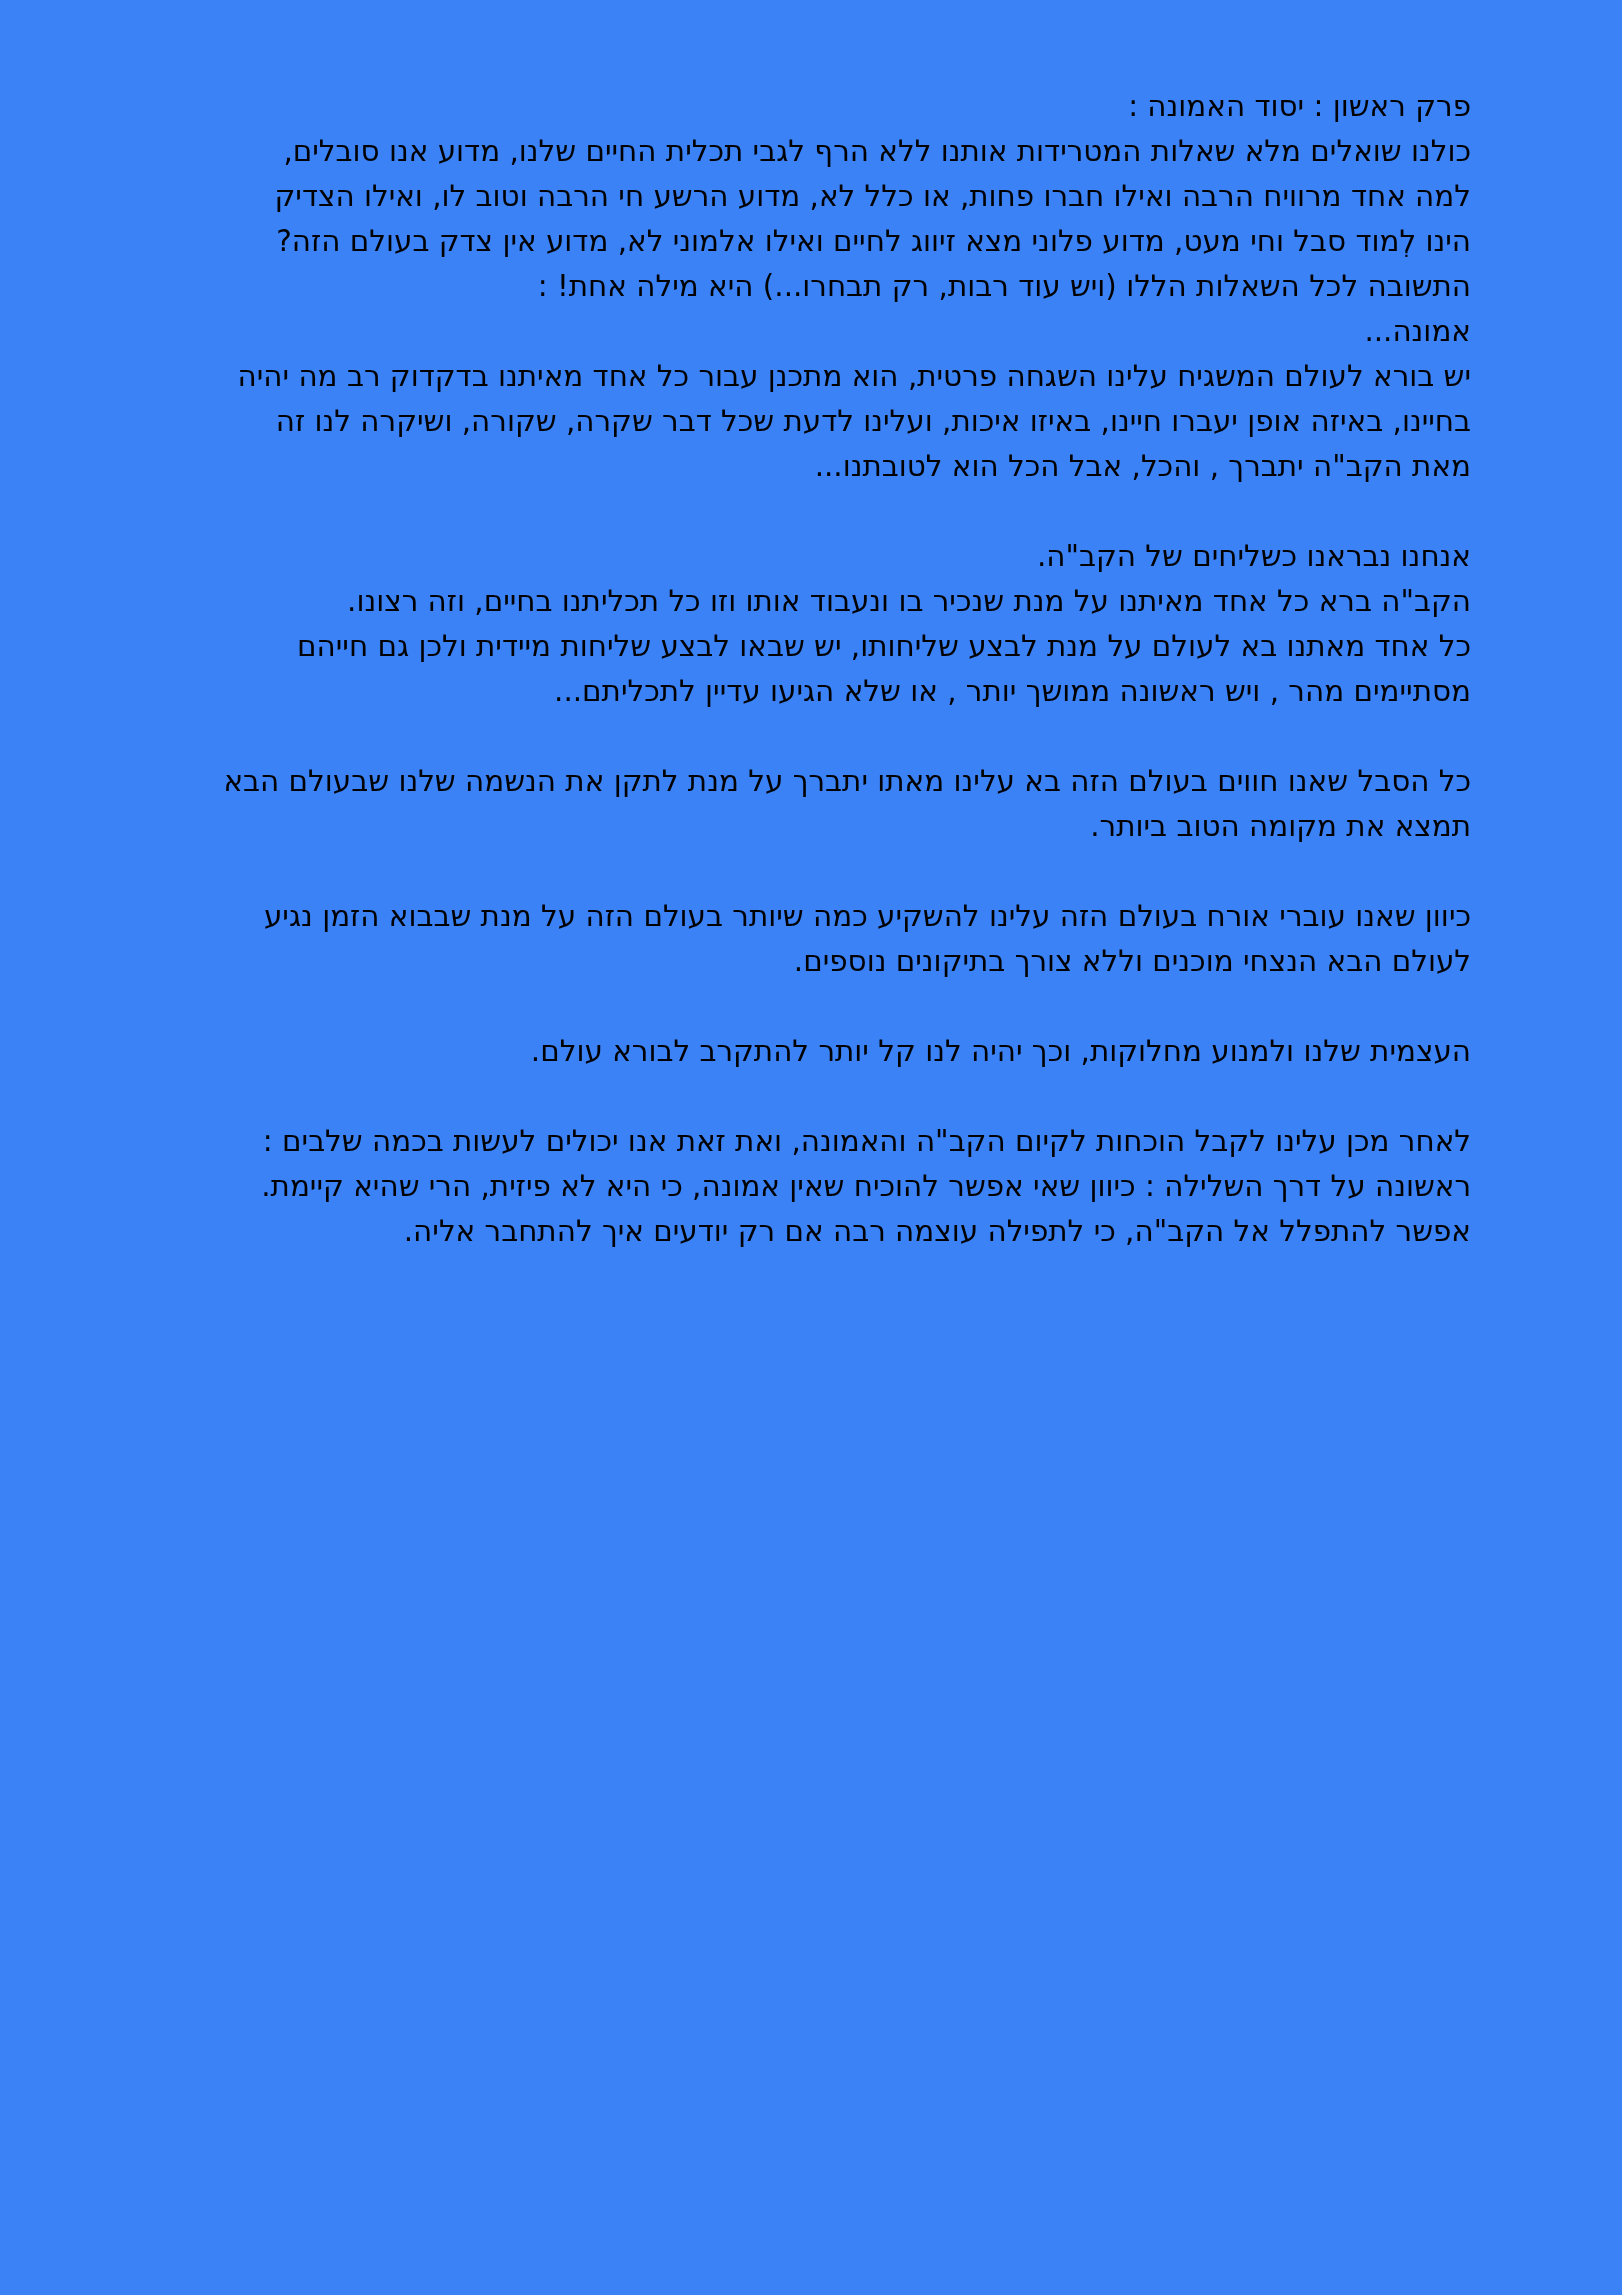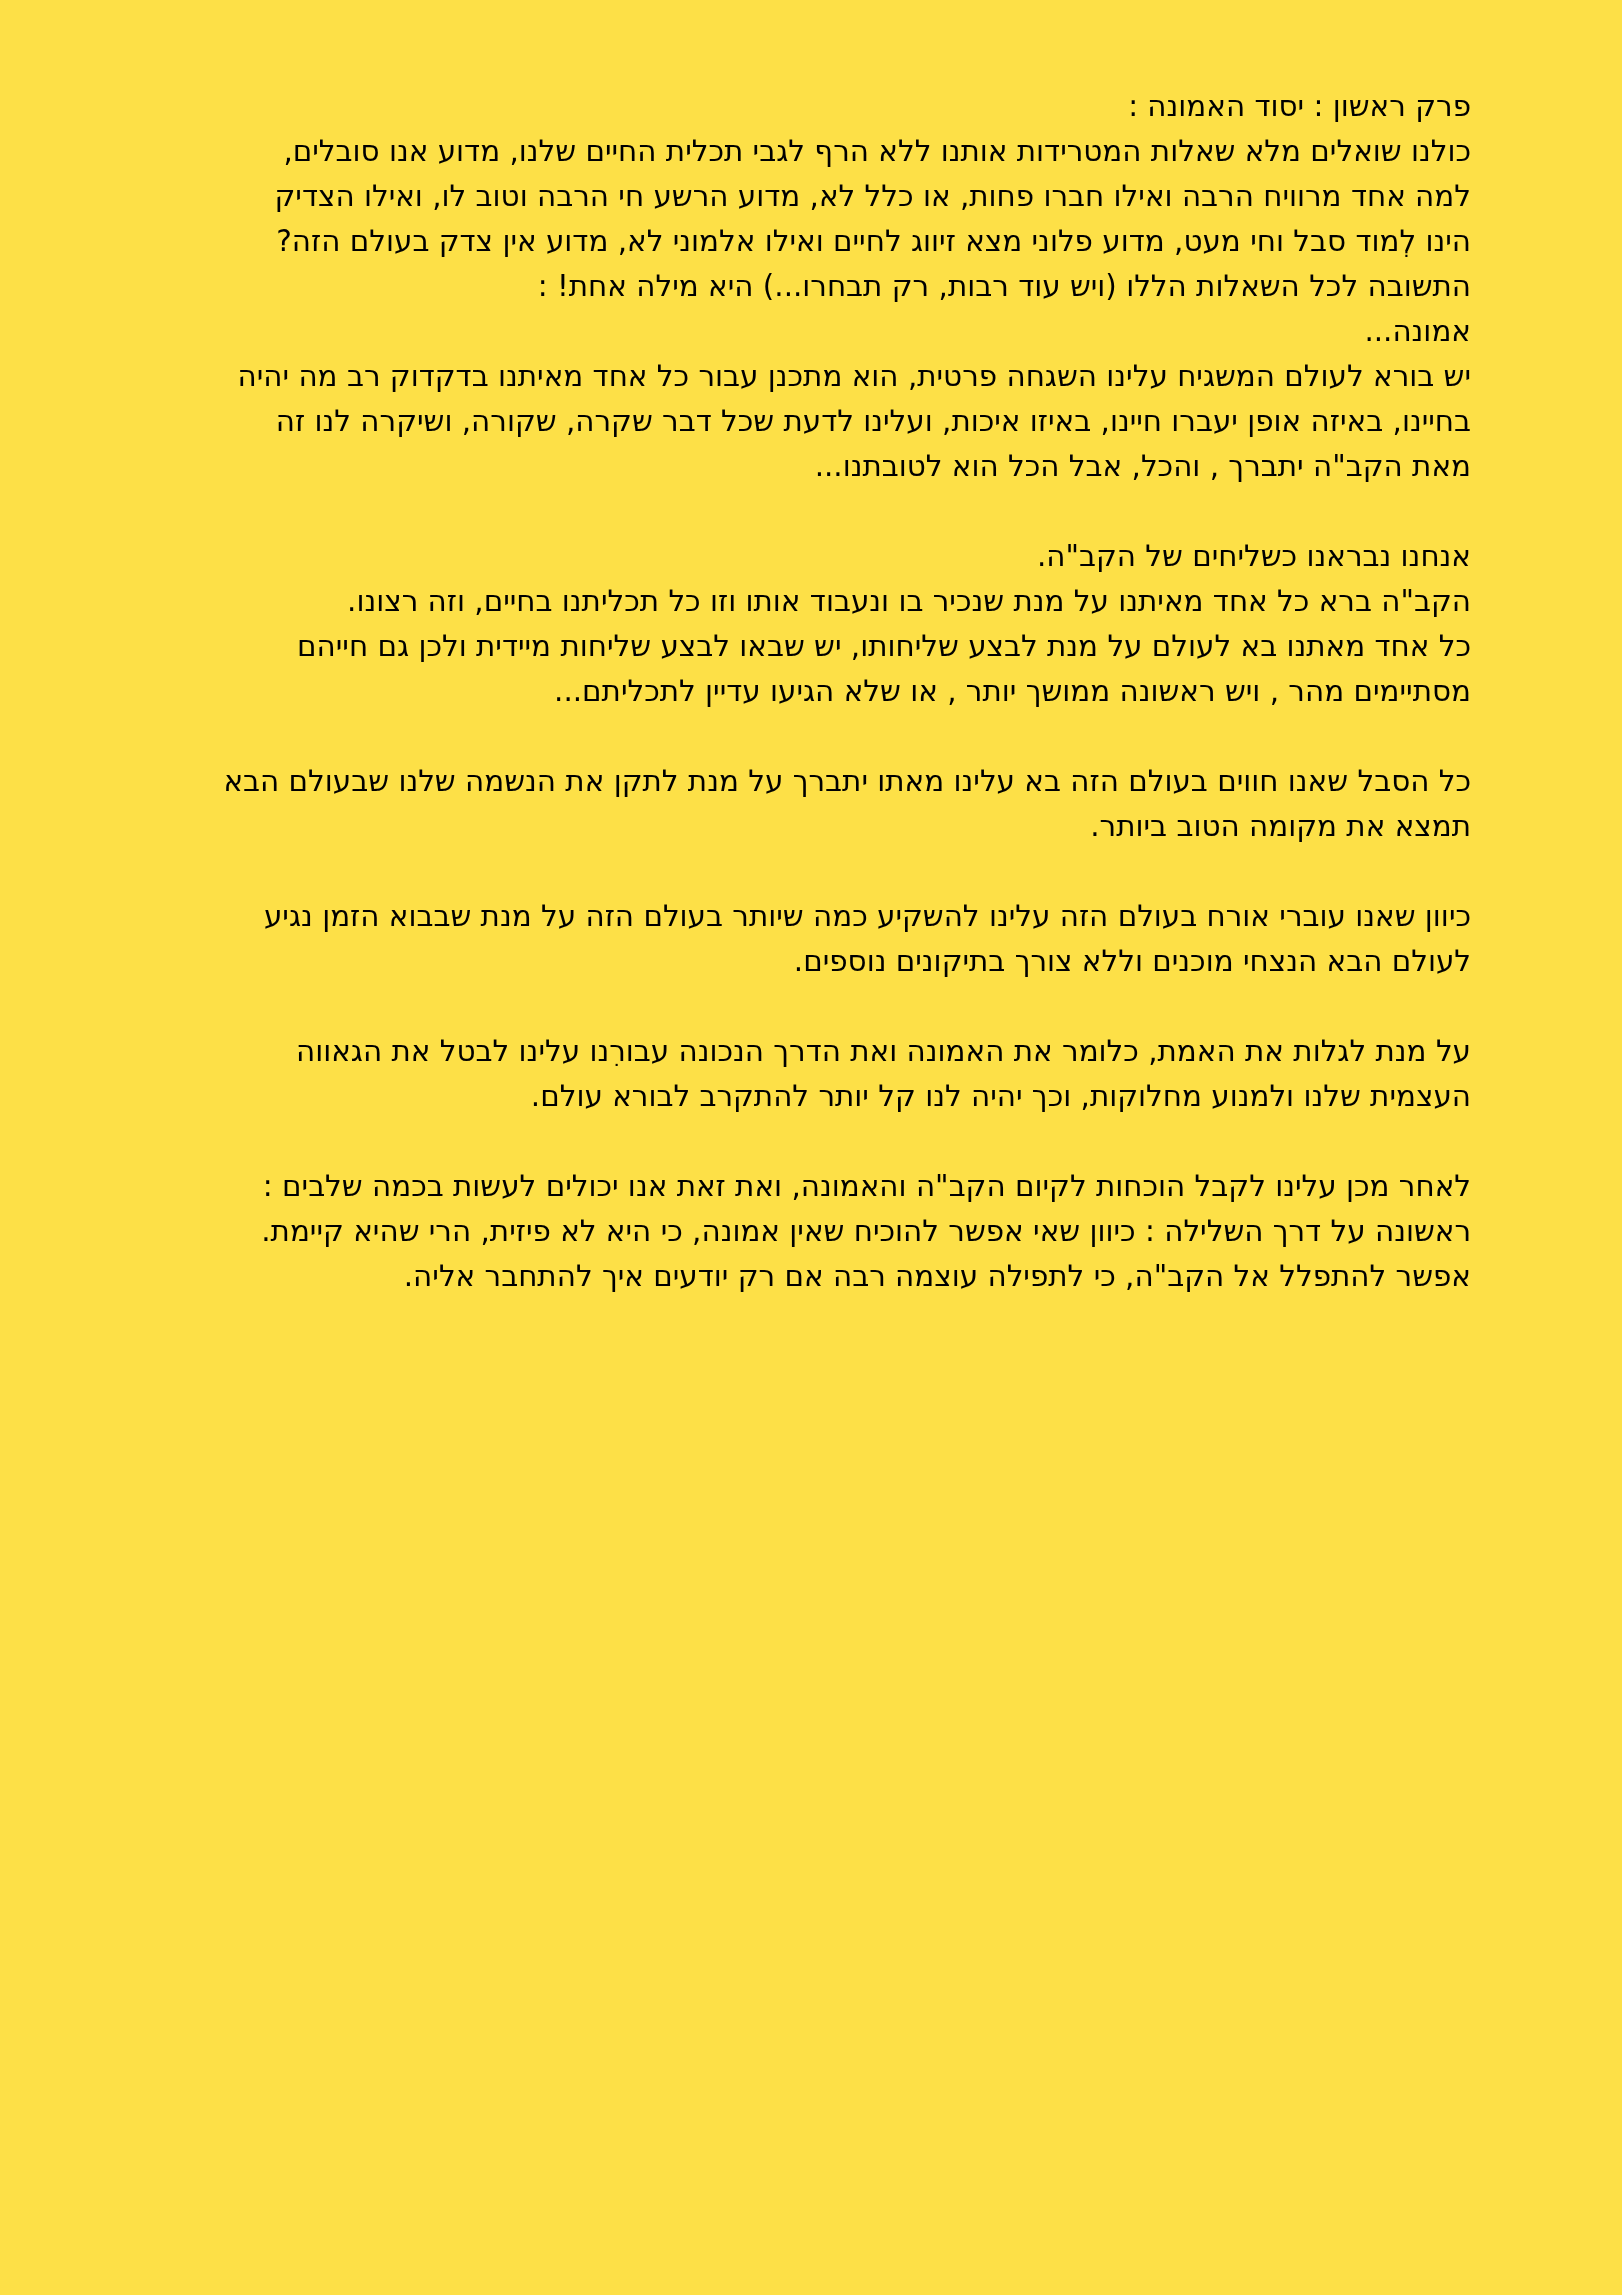--- a/index.html
+++ b/index.html
@@ -5,21 +5,21 @@
   html, body {
     margin: 0;
     padding: 0;
     background: #e8e8e8;
   }
   .page {
     position: relative;
     width: 1623px;
     height: 2295px;
     margin: 0 auto;
-    background: #fde047;
+    background: #3b82f6;
     overflow: hidden;
     font-family: "DejaVu Sans", sans-serif;
     color: #000000;
   }
   .text-block {
     direction: rtl;
     text-align: right;
     padding: 84px 151px 0 92px;
     font-size: 29.4px;
     line-height: 45px;
@@ -65,21 +65,20 @@
       </div>
       <div class="paragraph gap">
         <div class="line">כל הסבל שאנו חווים בעולם הזה בא עלינו מאתו יתברך על מנת לתקן את הנשמה שלנו שבעולם הבא</div>
         <div class="line">תמצא את מקומה הטוב ביותר.</div>
       </div>
       <div class="paragraph gap">
         <div class="line">כיוון שאנו עוברי אורח בעולם הזה עלינו להשקיע כמה שיותר בעולם הזה על מנת שבבוא הזמן נגיע</div>
         <div class="line">לעולם הבא הנצחי מוכנים וללא צורך בתיקונים נוספים.</div>
       </div>
       <div class="paragraph gap">
-        <div class="line">על מנת לגלות את האמת, כלומר את האמונה ואת הדרך הנכונה עבורִנו עלינו לבטל את הגאווה</div>
         <div class="line">העצמית שלנו ולמנוע מחלוקות, וכך יהיה לנו קל יותר להתקרב לבורא עולם.</div>
       </div>
       <div class="paragraph gap">
         <div class="line">לאחר מכן עלינו לקבל הוכחות לקיום הקב"ה והאמונה, ואת זאת אנו יכולים לעשות בכמה שלבים :</div>
         <div class="line">ראשונה על דרך השלילה : כיוון שאי אפשר להוכיח שאין אמונה, כי היא לא פיזית, הרי שהיא קיימת.</div>
         <div class="line">אפשר להתפלל אל הקב"ה, כי לתפילה עוצמה רבה אם רק יודעים איך להתחבר אליה.</div>
       </div>
     </div>
 </div>
 

